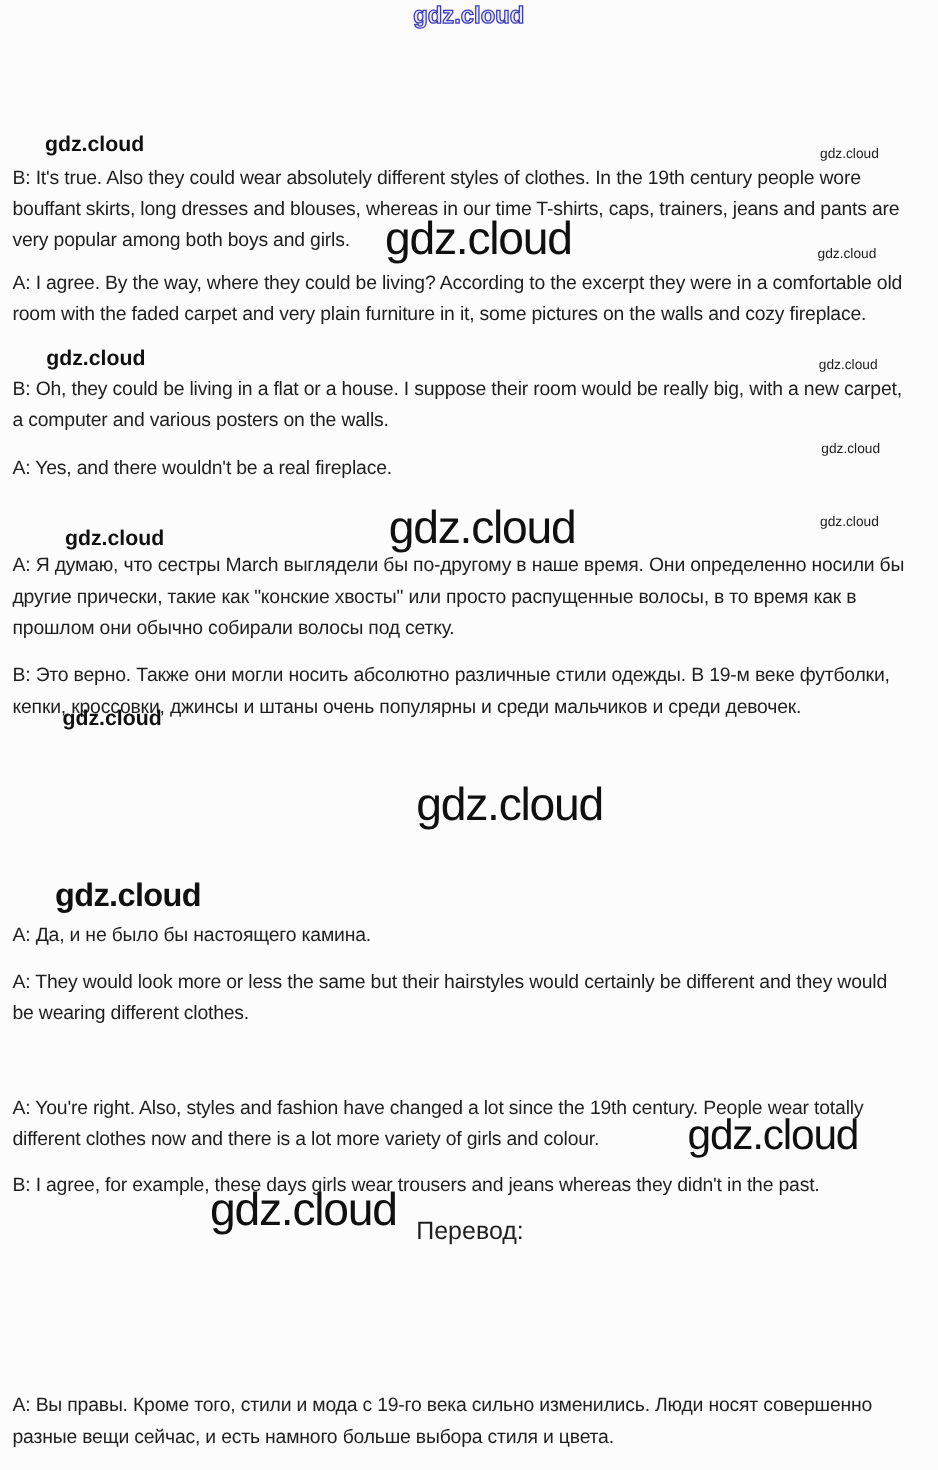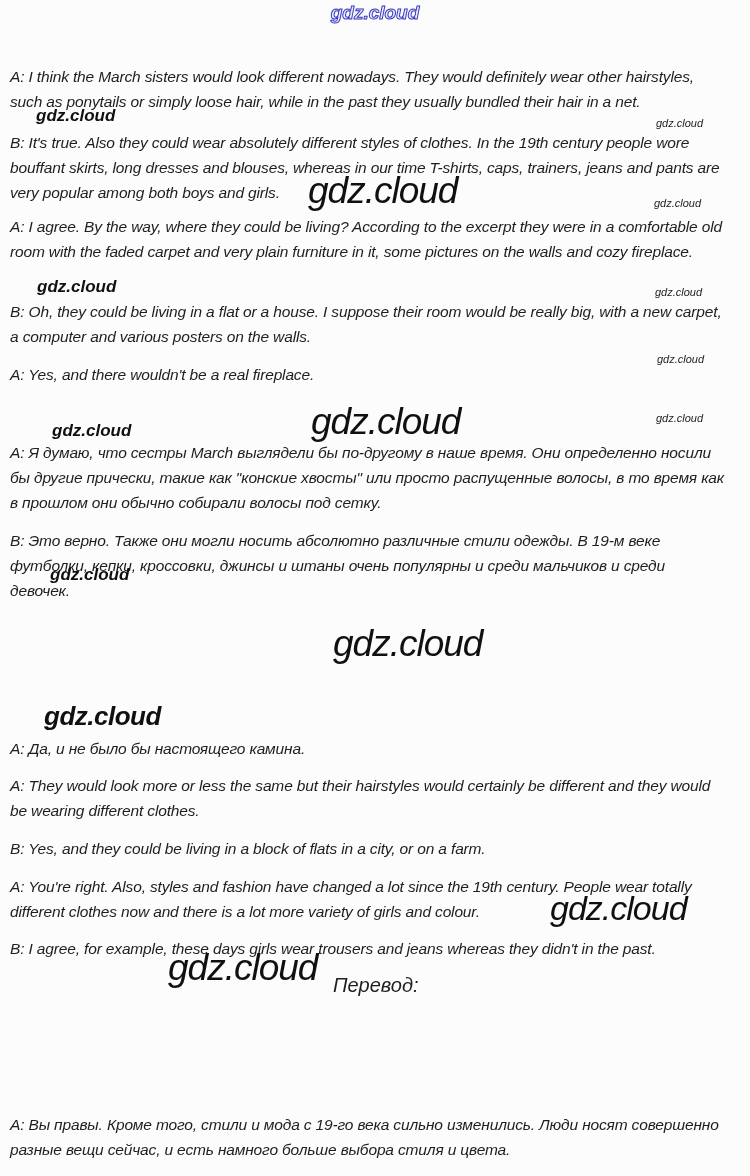--- a/index.html
+++ b/index.html
@@ -3,21 +3,21 @@
 <meta charset="utf-8">
 <style>
   html,body{margin:0;padding:0;}
   body{
     width:750px;height:1176px;
     background:#fcfcfc;
     font-family:"Liberation Sans", sans-serif;
     position:relative;
     overflow:hidden;
   }
-  .page{position:absolute;inset:0;font-style:italic;}
+  .page{position:absolute;inset:0;}
   .para{
     position:absolute;
     left:10px;
     width:716px;
     margin:0;
     font-size:15.5px;
     line-height:25px;
     color:#1e1e1e;
     letter-spacing:-0.15px;
   }
@@ -47,21 +47,20 @@
     z-index:3;
   }
 </style>
 </head>
 <body>
 
 <div class="page">
 
   <div class="wm wm-blue" style="left:50%;top:2px;transform:translateX(-50%);">gdz.cloud</div>
 
-  <p class="para" style="top:64px">A: I think the March sisters would look different nowadays. They would definitely wear other hairstyles, such as ponytails or simply loose hair, while in the past they usually bundled their hair in a net.</p>
   <div class="wm wm-md" style="left:36px;top:106px">gdz.cloud</div>
   <div class="wm wm-sm" style="left:656px;top:117px">gdz.cloud</div>
 
   <p class="para" style="top:130px">B: It's true. Also they could wear absolutely different styles of clothes. In the 19th century people wore bouffant skirts, long dresses and blouses, whereas in our time T-shirts, caps, trainers, jeans and pants are very popular among both boys and girls.</p>
   <div class="wm wm-lg" style="left:308px;top:170px">gdz.cloud</div>
   <div class="wm wm-sm" style="left:654px;top:197px">gdz.cloud</div>
 
   <p class="para" style="top:214px">A: I agree. By the way, where they could be living? According to the excerpt they were in a comfortable old room with the faded carpet and very plain furniture in it, some pictures on the walls and cozy fireplace.</p>
   <div class="wm wm-md" style="left:37px;top:277px">gdz.cloud</div>
   <div class="wm wm-sm" style="left:655px;top:286px">gdz.cloud</div>
@@ -79,21 +78,20 @@
   <p class="para" style="top:528px">В: Это верно. Также они могли носить абсолютно различные стили одежды. В 19-м веке футболки, кепки, кроссовки, джинсы и штаны очень популярны и среди мальчиков и среди девочек.</p>
   <div class="wm wm-md" style="left:50px;top:565px">gdz.cloud</div>
 
   <div class="wm wm-lg" style="left:333px;top:623px">gdz.cloud</div>
 
   <div class="wm wm-md2" style="left:44px;top:701px">gdz.cloud</div>
 
   <p class="para" style="top:736px">А: Да, и не было бы настоящего камина.</p>
 
   <p class="para" style="top:773px">A: They would look more or less the same but their hairstyles would certainly be different and they would be wearing different clothes.</p>
-  <p class="para" style="top:836px">B: Yes, and they could be living in a block of flats in a city, or on a farm.</p>
   <p class="para" style="top:874px">A: You're right. Also, styles and fashion have changed a lot since the 19th century. People wear totally different clothes now and there is a lot more variety of girls and colour.</p>
   <div class="wm wm-lg2" style="left:550px;top:889px">gdz.cloud</div>
 
   <p class="para" style="top:936px">B: I agree, for example, these days girls wear trousers and jeans whereas they didn't in the past.</p>
 
   <div class="wm wm-lg" style="left:168px;top:947px">gdz.cloud</div>
   <div class="translation-label" style="left:333px;top:974px">Перевод:</div>
 
   <p class="para" style="top:1112px">А: Вы правы. Кроме того, стили и мода с 19-го века сильно изменились. Люди носят совершенно разные вещи сейчас, и есть намного больше выбора стиля и цвета.</p>
 

